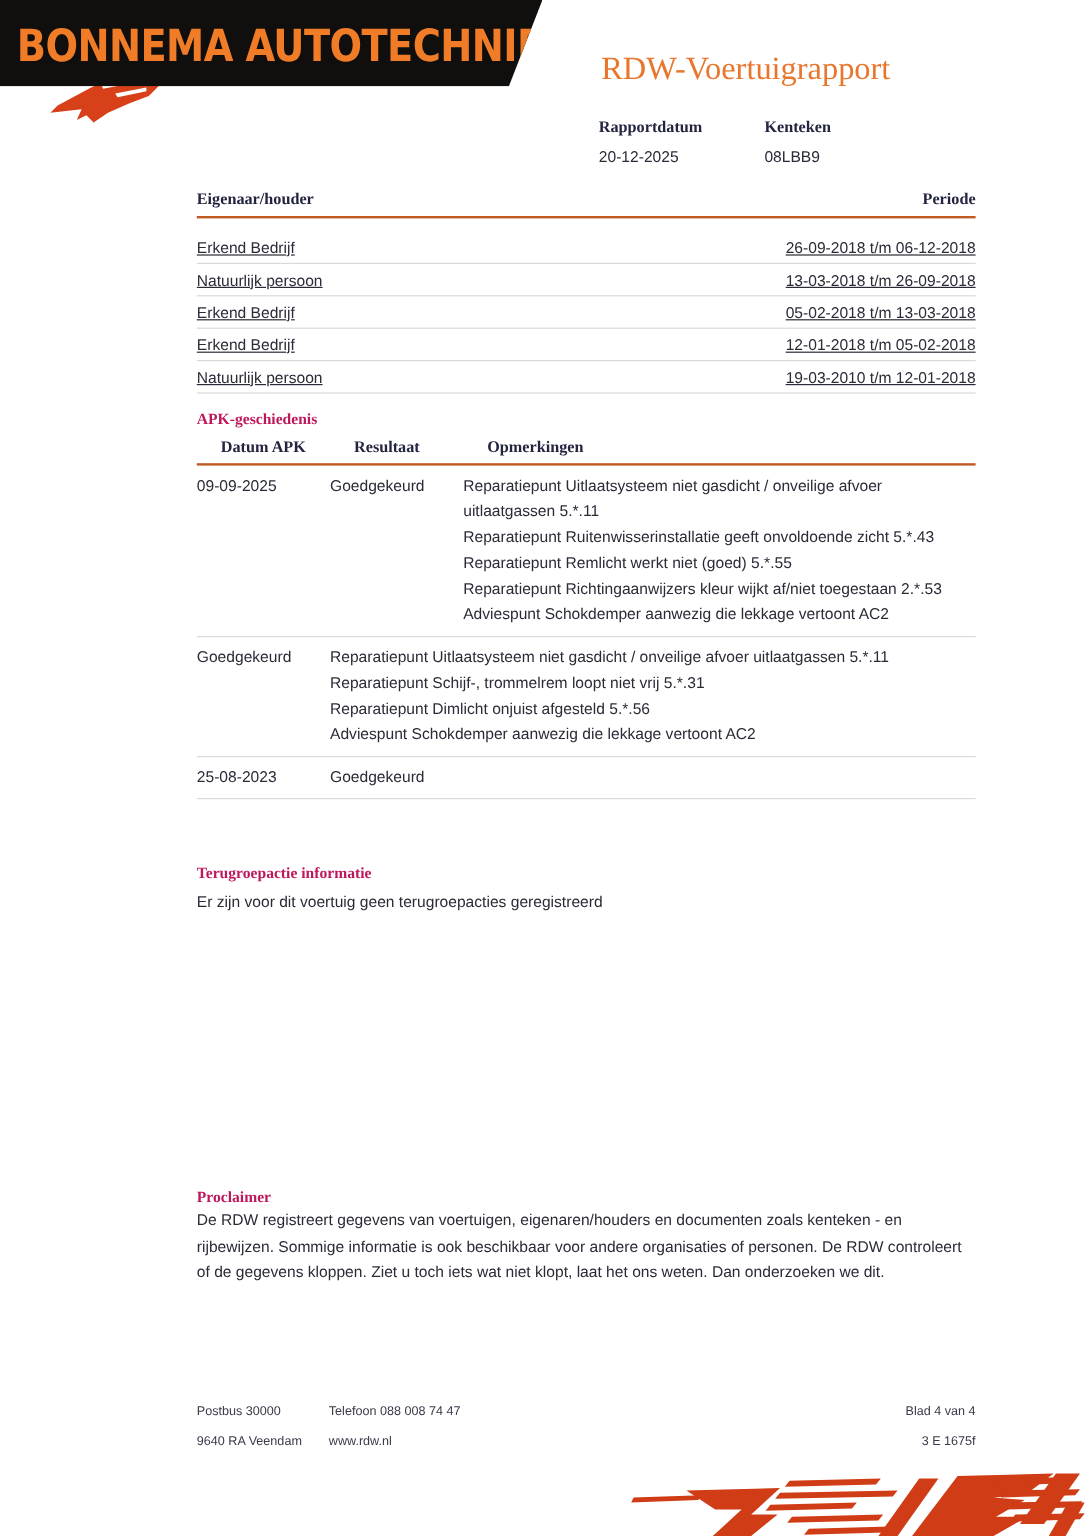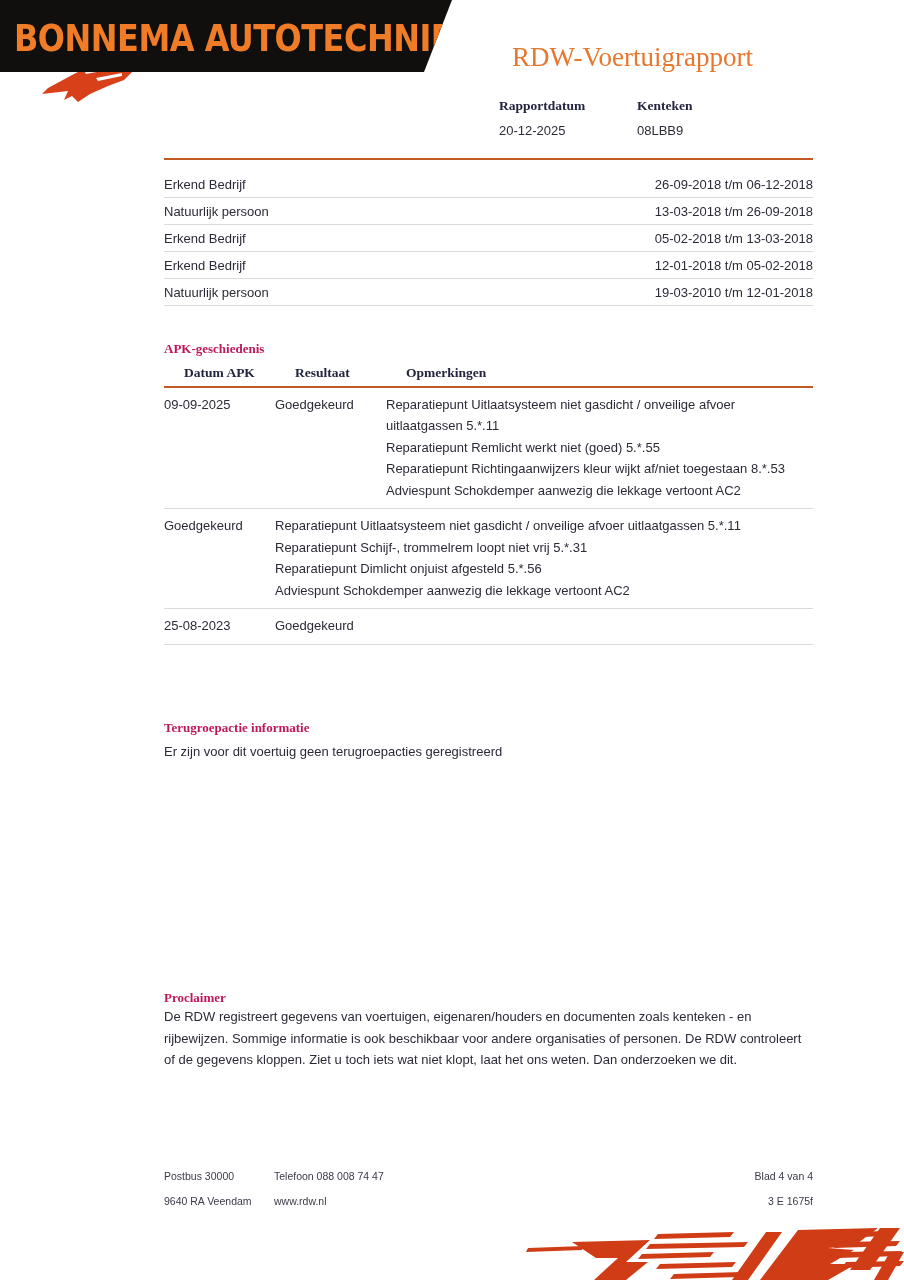--- a/index.html
+++ b/index.html
@@ -45,21 +45,21 @@
     left: 38px;
     top: 58px;
     width: 130px;
     height: 50px;
     z-index: 2;
   }
 
   
   #report-title {
     position: absolute;
-    left: 512px;
+    left: 501px;
     top: 42px;
     font-family: "Liberation Serif", serif;
     font-size: 27px;
     color: #e8762c;
     white-space: nowrap;
   }
   .meta-block {
     position: absolute;
     top: 98px;
   }
@@ -116,20 +116,21 @@
     justify-content: space-between;
     align-items: flex-end;
     padding-bottom: 6px;
   }
   .owner-row {
     display: flex;
     justify-content: space-between;
     font-size: 13px;
     color: #2b2b38;
     padding: 6px 0 5px 0;
+    text-decoration: underline;
   }
   #owner-rows { padding-top: 11px; }
 
   
   #apk-section { top: 341px; }
   #apk-head-row {
     display: flex;
     padding-top: 8px;
     padding-bottom: 5px;
     margin-left: 20px;
@@ -215,20 +216,24 @@
   <div class="meta-label">Rapportdatum</div>
   <div class="meta-value">20-12-2025</div>
 </div>
 
 <div class="meta-block" id="meta-kenteken">
   <div class="meta-label">Kenteken</div>
   <div class="meta-value">08LBB9</div>
 </div>
 
 <div class="content-col" id="owner-section">
+  <div id="owner-head">
+    <span class="sec-title-navy">Eigenaar/houder</span>
+    <span class="sec-title-navy">Periode</span>
+  </div>
   <div class="rule-orange"></div>
   <div id="owner-rows">
       <div class="owner-row">
         <span>Erkend Bedrijf</span>
         <span>26-09-2018 t/m 06-12-2018</span>
       </div>
       <div class="row-sep"></div>
       <div class="owner-row">
         <span>Natuurlijk persoon</span>
         <span>13-03-2018 t/m 26-09-2018</span>
@@ -259,22 +264,23 @@
     <span class="apk-col-result sec-title-navy">Resultaat</span>
     <span class="apk-col-remarks sec-title-navy">Opmerkingen</span>
   </div>
   <div class="rule-orange"></div>
   <div id="apk-rows">
       <div class="apk-row">
         <span class="apk-col-date">09-09-2025</span>
         <span class="apk-col-result">Goedgekeurd</span>
         <span class="apk-col-remarks">
           <div class="remark-line">Reparatiepunt Uitlaatsysteem niet gasdicht / onveilige afvoer uitlaatgassen 5.*.11</div>
+          <div class="remark-line">Reparatiepunt Ruitenwisserinstallatie geeft onvoldoende zicht 5.*.43</div>
           <div class="remark-line">Reparatiepunt Remlicht werkt niet (goed) 5.*.55</div>
-          <div class="remark-line">Reparatiepunt Richtingaanwijzers kleur wijkt af/niet toegestaan 8.*.53</div>
+          <div class="remark-line">Reparatiepunt Richtingaanwijzers kleur wijkt af/niet toegestaan 2.*.53</div>
           <div class="remark-line">Adviespunt Schokdemper aanwezig die lekkage vertoont AC2</div>
         </span>
       </div>
       <div class="row-sep"></div>
       <div class="apk-row">
         <span class="apk-col-result">Goedgekeurd</span>
         <span class="apk-col-remarks">
           <div class="remark-line">Reparatiepunt Uitlaatsysteem niet gasdicht / onveilige afvoer uitlaatgassen 5.*.11</div>
           <div class="remark-line">Reparatiepunt Schijf-, trommelrem loopt niet vrij 5.*.31</div>
           <div class="remark-line">Reparatiepunt Dimlicht onjuist afgesteld 5.*.56</div>

